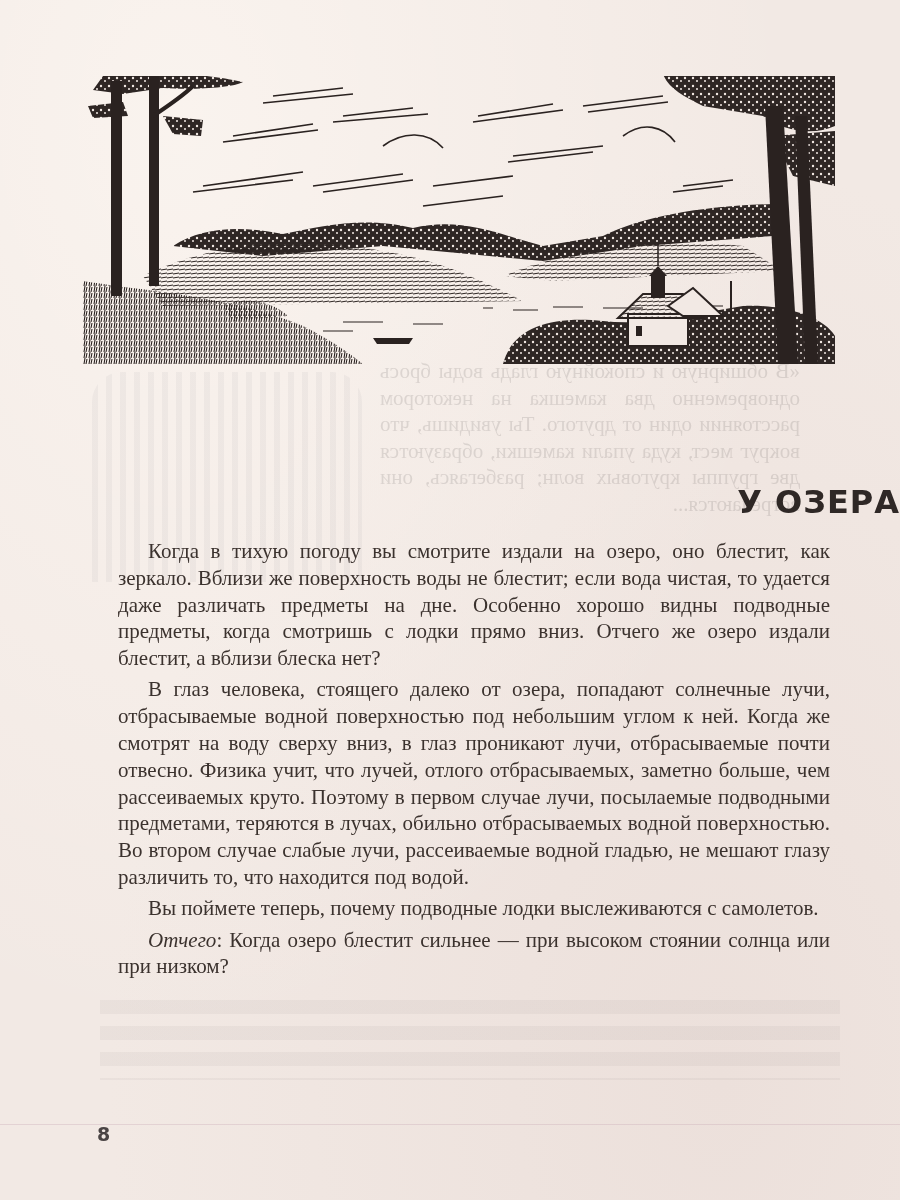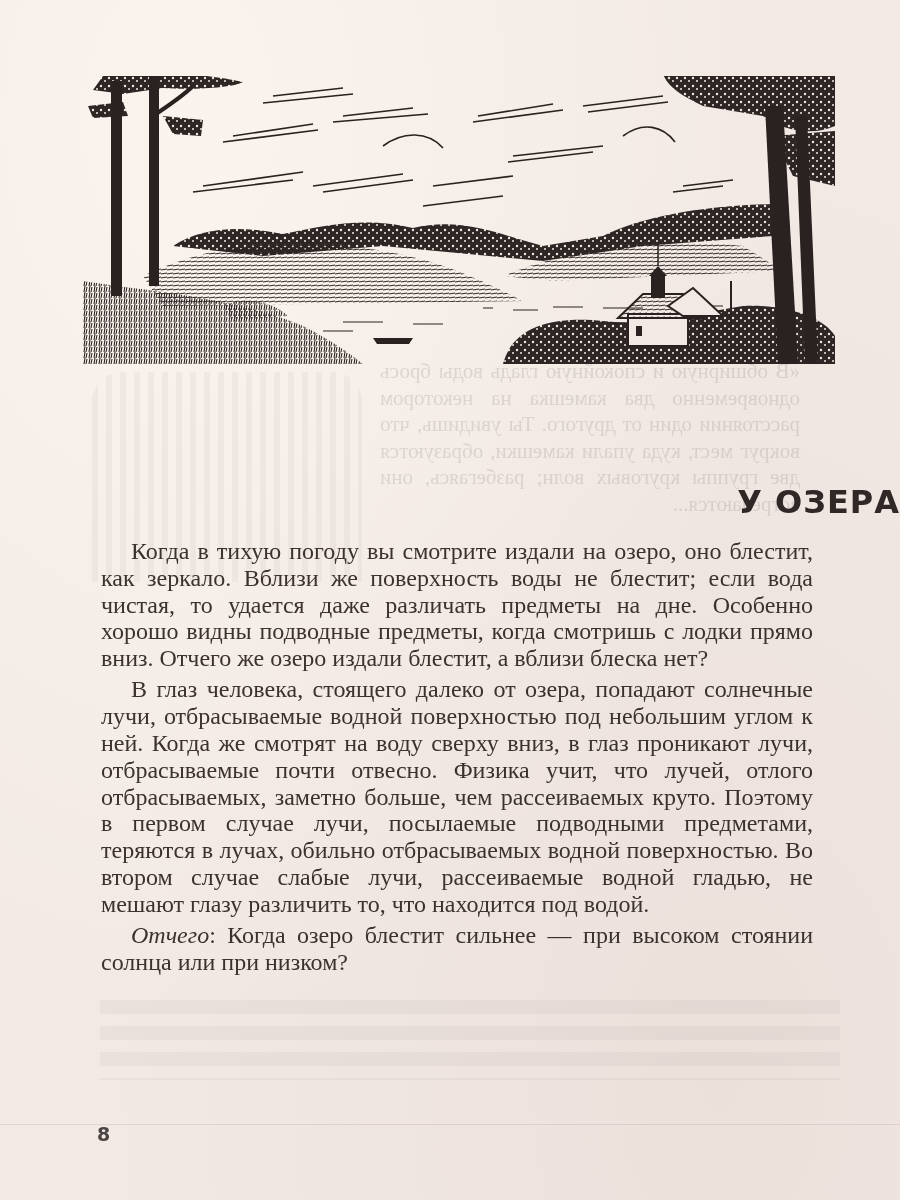--- a/index.html
+++ b/index.html
@@ -35,22 +35,22 @@
   }
   .illustration {
     position: absolute; left: 83px; top: 76px; width: 752px; height: 288px;
   }
   .title {
     position: absolute; left: 0; right: 0; top: 462px; text-align: right;
     font-family: "DejaVu Sans", sans-serif; font-weight: bold; font-size: 32px;
     letter-spacing: 1px; color: #2f2826;
   }
   .body-text {
-    position: absolute; left: 101px; top: 538px; width: 712px;
-    font-size: 24px; line-height: 26.8px; text-align: justify;
+    position: absolute; left: 118px; top: 538px; width: 712px;
+    font-size: 21px; line-height: 26.8px; text-align: justify;
     color: #3b322e;
   }
   .body-text p { margin: 0 0 4.5px 0; text-indent: 30px; }
   .body-text em { font-style: italic; }
   .page-number {
     position: absolute; left: 97px; top: 1123px;
     font-family: "DejaVu Sans", sans-serif; font-weight: bold; font-size: 19px;
     color: #4a4444;
   }
   .crease {
@@ -133,18 +133,19 @@
       <path d="M682 30 L700 30 L715 288 L695 288 Z" fill="#2a2220"></path>
       <path d="M712 40 L724 40 L735 288 L722 288 Z" fill="#2a2220"></path>
     </g>
   </svg>
 
   <h1 class="title">У ОЗЕРА</h1>
 
   <div class="body-text">
     <p>Когда в тихую погоду вы смотрите издали на озеро, оно блестит, как зеркало. Вблизи же поверхность воды не блестит; если вода чистая, то удается даже различать предметы на дне. Особенно хорошо видны подводные предметы, когда смотришь с лодки прямо вниз. Отчего же озеро издали блестит, а вблизи блеска нет?</p>
     <p>В глаз человека, стоящего далеко от озера, попадают солнечные лучи, отбрасываемые водной поверхностью под небольшим углом к ней. Когда же смотрят на воду сверху вниз, в глаз проникают лучи, отбрасываемые почти отвесно. Физика учит, что лучей, отлого отбрасываемых, заметно больше, чем рассеиваемых круто. Поэтому в первом случае лучи, посылаемые подводными предметами, теряются в лучах, обильно отбрасываемых водной поверхностью. Во втором случае слабые лучи, рассеиваемые водной гладью, не мешают глазу различить то, что находится под водой.</p>
+    <p>Вы поймете теперь, почему подводные лодки выслеживаются с самолетов.</p>
     <p><em>Отчего</em><span>: Когда озеро блестит сильнее — при высоком стоянии солнца или при низком?</span></p>
   </div>
 
   <div class="crease"></div>
   <div class="page-number">8</div>
 </div>
 
 </body></html>

